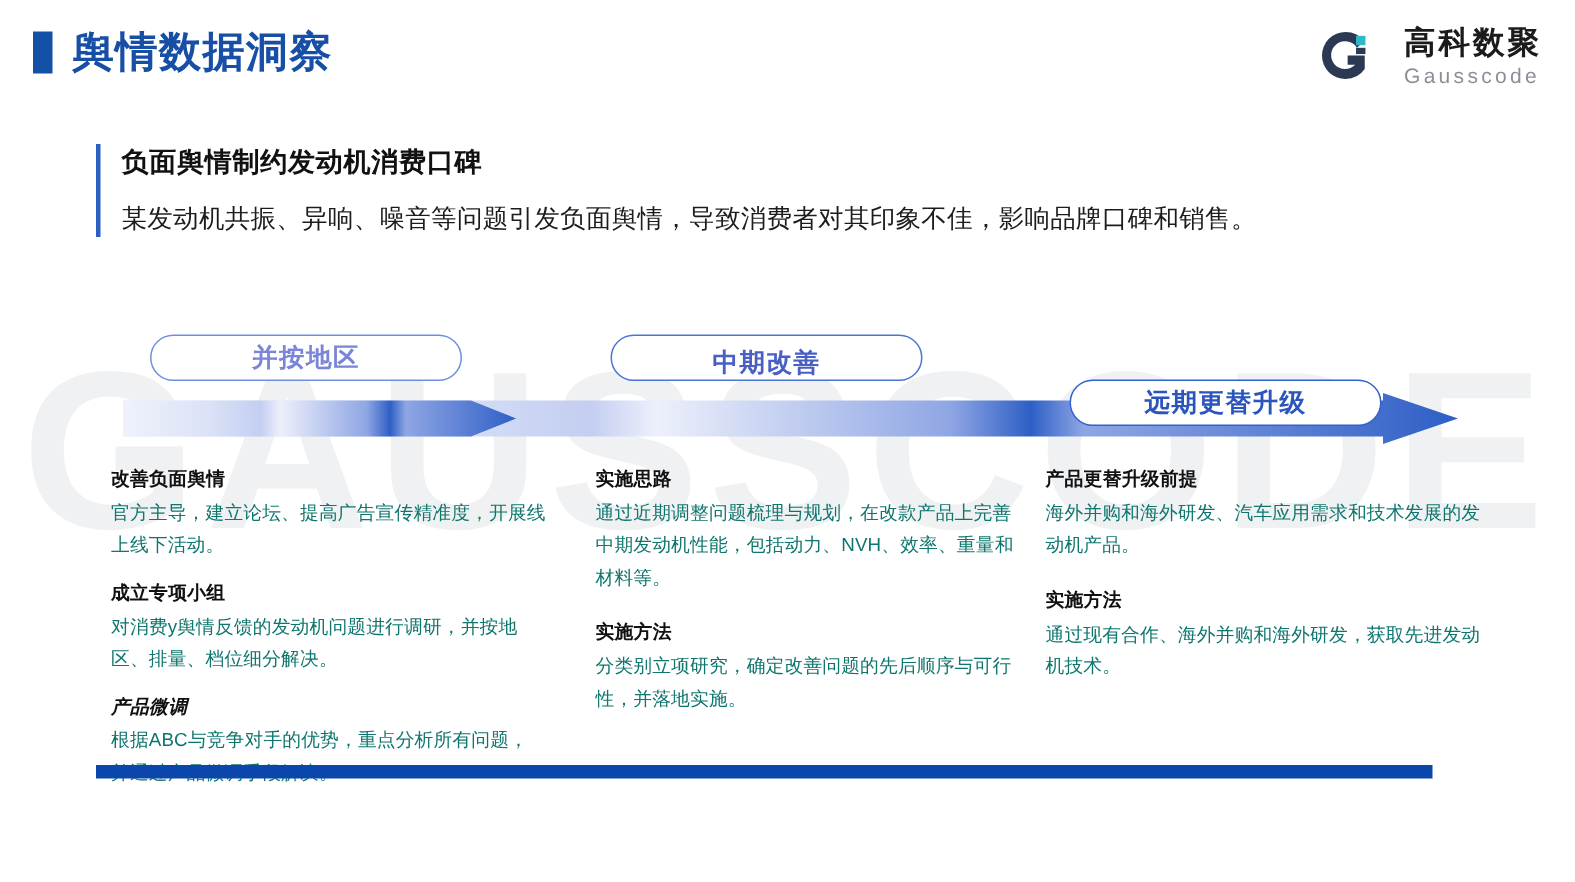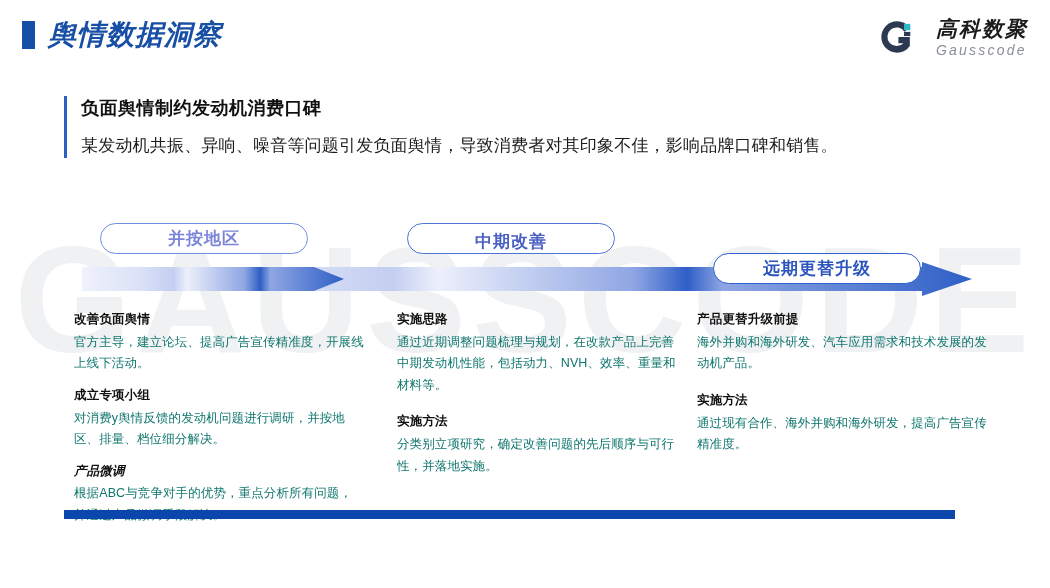--- a/index.html
+++ b/index.html
@@ -31,21 +31,20 @@
     user-select: none;
     z-index: 0;
     transform: translateY(-50%);
   }
 
   
   .header {
     position: absolute;
     left: 0; top: 0; width: 1050px; height: 68px;
     z-index: 3;
-    font-style: italic;
   }
   .hdr-bullet {
     position: absolute;
     left: 22px; top: 21px;
     width: 13px; height: 28px;
     background: #1450a8;
   }
   .hdr-title {
     position: absolute;
     left: 48px; top: 16px;
@@ -251,21 +250,21 @@
       </div>
     </div>
 
     <div class="col col-3">
       <div class="blk gap-lg">
         <div class="blk-h">产品更替升级前提</div>
         <div class="blk-b">海外并购和海外研发、汽车应用需求和技术发展的发动机产品。</div>
       </div>
       <div class="blk">
         <div class="blk-h">实施方法</div>
-        <div class="blk-b">通过现有合作、海外并购和海外研发，提高广告宣传精准度。</div>
+        <div class="blk-b">通过现有合作、海外并购和海外研发，获取先进发动机技术。</div>
       </div>
     </div>
 
   </div>
 
   <div class="bottombar"></div>
 
 </div>
 
 </body></html>

